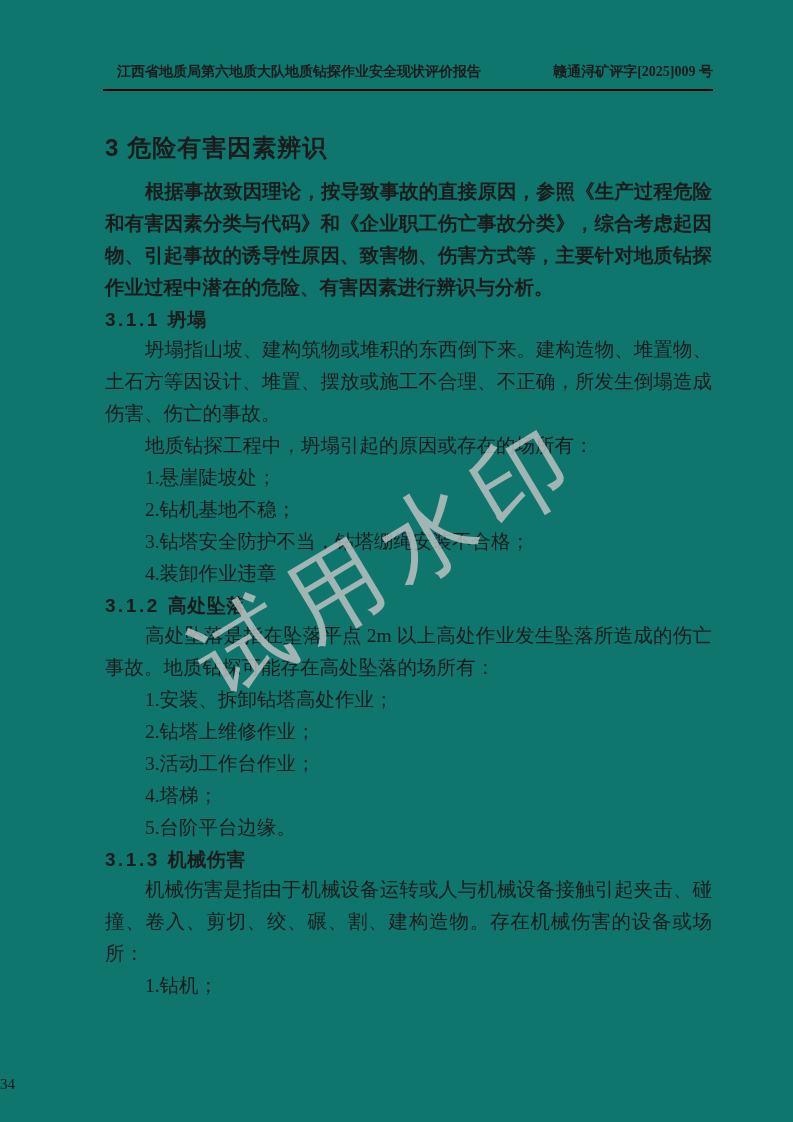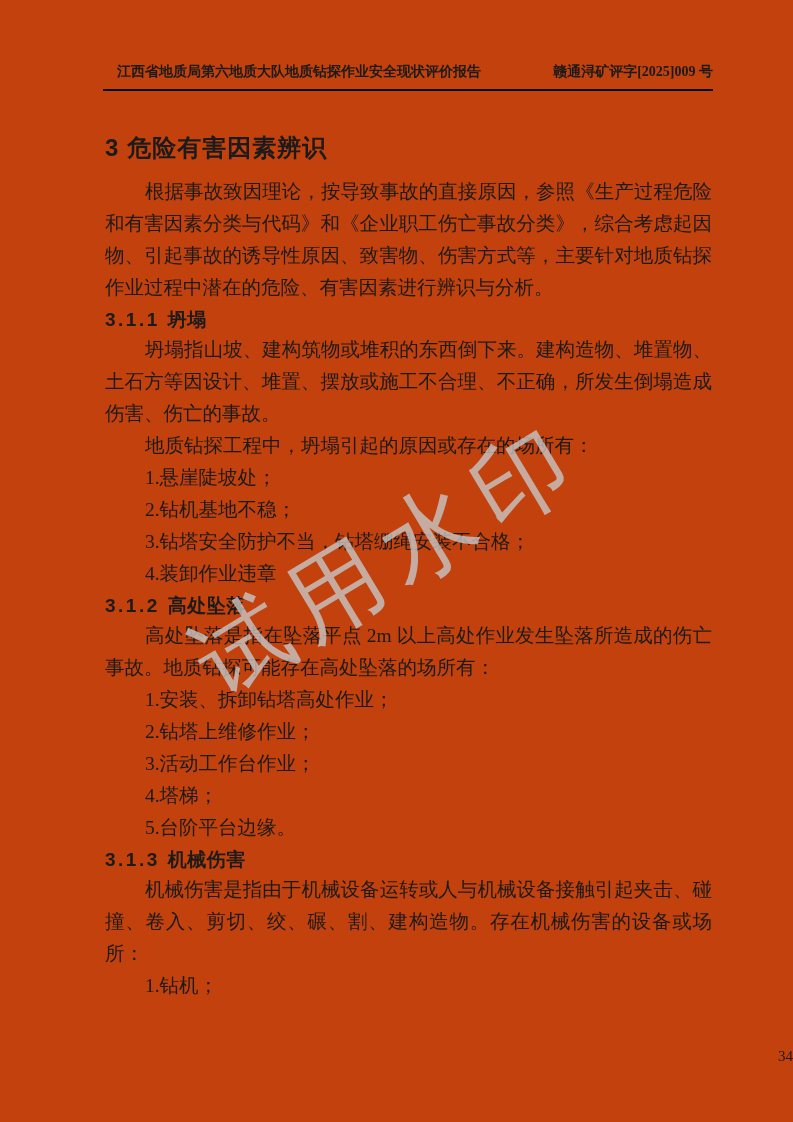--- a/index.html
+++ b/index.html
@@ -1,19 +1,19 @@
 <!DOCTYPE html>
 <html lang="zh"><head>
 <meta charset="utf-8">
 <style>
   html,body{margin:0;padding:0;background:#ffffff;}
   .page{
     position:relative;
     width:793px;height:1122px;
-    background:#c2410c;
+    background:#0f766e;
     overflow:hidden;
     font-family:"Liberation Serif","DejaVu Serif",serif;
     color:#1b1b1b;
   }
   
   .hdr{
     position:absolute;left:103px;right:80px;top:63px;
     display:flex;justify-content:space-between;align-items:flex-end;
     font-size:14px;font-weight:bold;
     padding-bottom:8px;
@@ -42,40 +42,40 @@
     margin:2px 0 0 0;
     font-family:"Liberation Sans","DejaVu Sans",sans-serif;
     font-weight:bold;font-size:19px;line-height:28px;
     letter-spacing:0.5px;
   }
   .h3 .num{font-weight:bold;letter-spacing:2.5px;margin-right:8px;}
   .para{
     margin:0;font-size:19.5px;line-height:32px;
     text-align:justify;text-indent:2.05em;
   }
-  .para.first{}
+  .para.first{font-weight:bold;}
   .li{
     margin:0;font-size:19.5px;line-height:32px;
     text-indent:2.05em;white-space:nowrap;
   }
   
   .watermark{
     position:absolute;left:172px;top:512px;
     font-size:94px;letter-spacing:14px;line-height:94px;
     color:rgba(198,198,198,0.80);
     transform:rotate(-31deg);
     white-space:nowrap;
     pointer-events:none;
     z-index:5;
     font-family:"Liberation Serif","DejaVu Serif",serif;
   }
   
   .pageno{
-    position:absolute;left:0;top:1048px;width:100%;
-    text-align:right;font-size:15px;
+    position:absolute;left:0;top:1076px;width:100%;
+    text-align:left;font-size:15px;
   }
 </style>
 </head>
 <body>
 
 <div class="page">
 
   <div class="hdr">
     <span class="left">江西省地质局第六地质大队地质钻探作业安全现状评价报告</span>
     <span class="right">赣通浔矿评字[2025]009 号</span>

